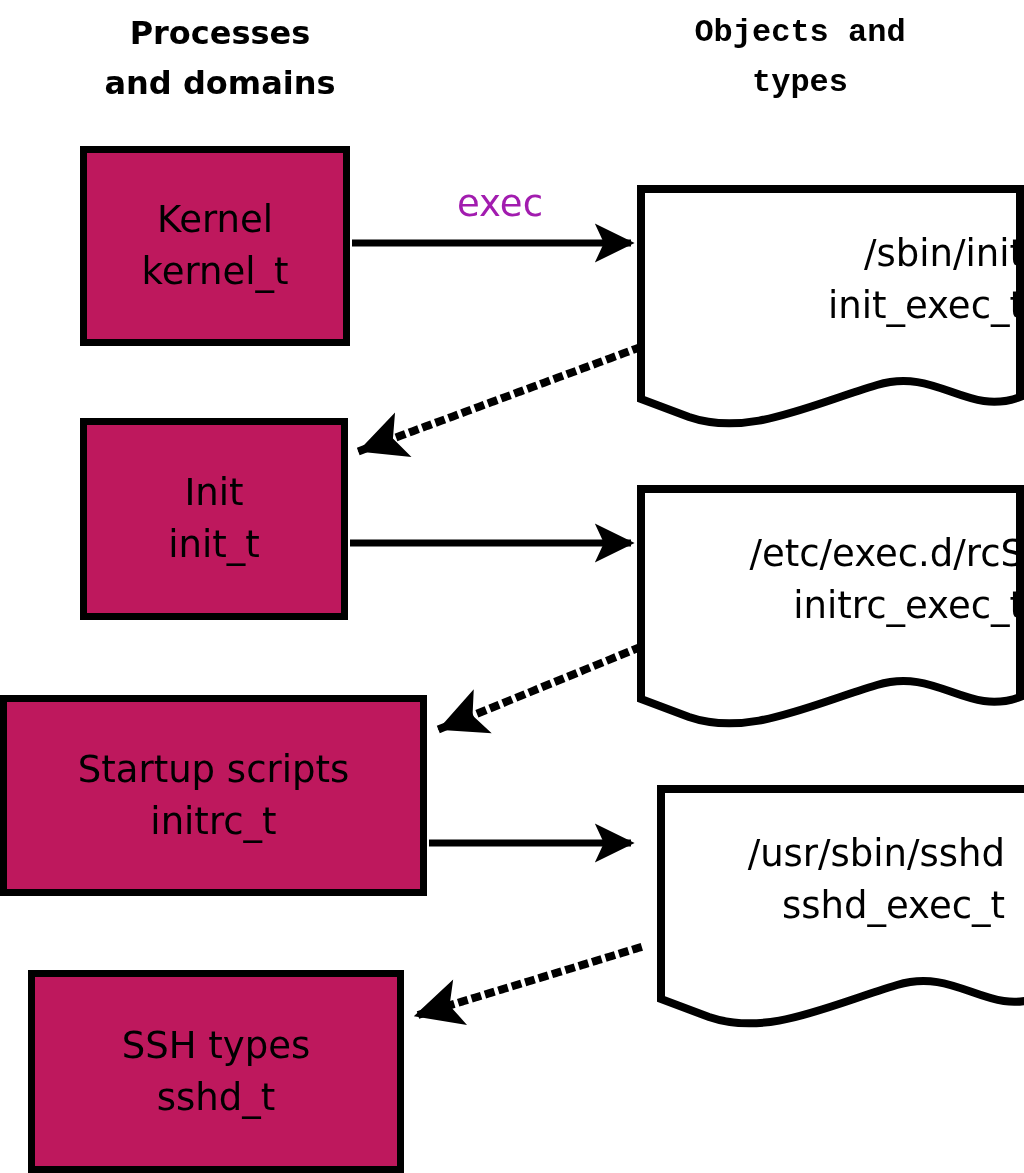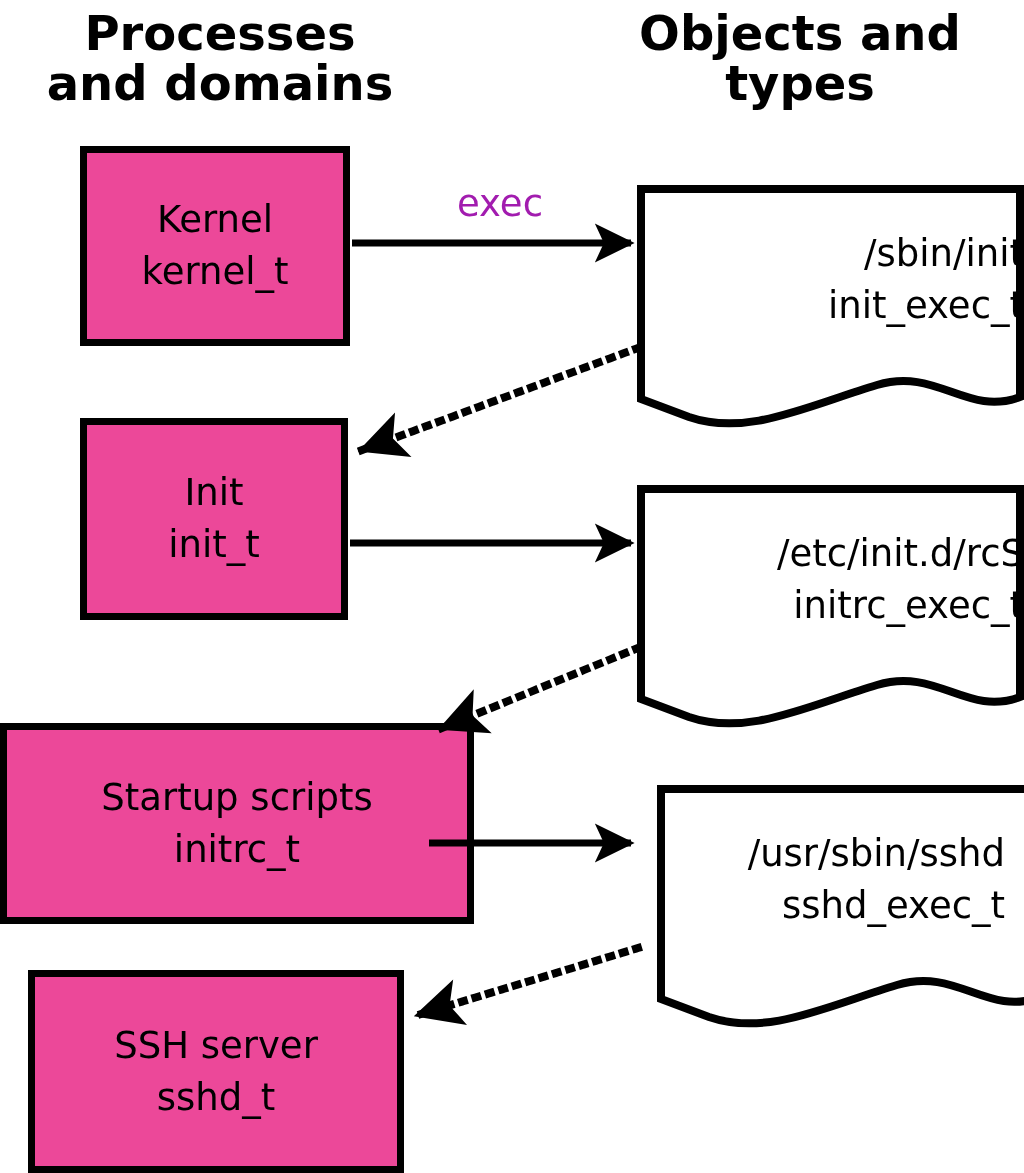--- a/index.html
+++ b/index.html
@@ -13,33 +13,33 @@
   #canvas {
     position: relative;
     width: 1024px;
     height: 1173px;
     background: #ffffff;
     overflow: hidden;
   }
   .col-header {
     position: absolute;
     font-weight: bold;
-    font-size: 48px;
+    font-size: 32px;
     line-height: 50px;
     text-align: center;
     color: #000000;
     white-space: pre-line;
   }
   #header-left  { left: 20px;  top: 8px;  width: 400px; }
-  #header-right { left: 600px; top: 8px; width: 400px; }
+  #header-right { left: 600px; top: 8px; width: 400px; font-family: Liberation Mono, monospace; }
 
   .proc-box {
     position: absolute;
     border: 7px solid #000000;
-    background: #ec4899;
+    background: #be185d;
     box-sizing: border-box;
     display: flex;
     align-items: center;
     justify-content: center;
   }
   .proc-label {
     font-size: 37px;
     line-height: 52px;
     text-align: center;
     color: #000000;
@@ -93,43 +93,43 @@
   <div class="proc-box" style="left:80px; top:146px; width:270px; height:200px;">
     <div class="proc-label">Kernel
 kernel_t</div>
   </div>
 
   <div class="proc-box" style="left:80px; top:418px; width:268px; height:202px;justify-content:center;">
     <div class="proc-label">Init
 init_t</div>
   </div>
 
-  <div class="proc-box" style="left:0px; top:695px; width:474px; height:201px;margin-top:28px;">
+  <div class="proc-box" style="left:0px; top:695px; width:427px; height:201px;">
     <div class="proc-label">Startup scripts
 initrc_t</div>
   </div>
 
   <div class="proc-box" style="left:28px; top:970px; width:376px; height:203px;">
-    <div class="proc-label">SSH server
+    <div class="proc-label">SSH types
 sshd_t</div>
   </div>
 
   <div class="doc-shape" style="left:637px; top:185px; width:387px; height:250px;">
     <svg width="387" height="250" viewBox="0 0 387 250">
       <path d="M4,4 L383,4 L383,212 C330,232 300,182 240,200 C170,221 110,252 52,232 L4,214 Z" fill="#ffffff" stroke="#000000" stroke-width="8" stroke-linejoin="miter"></path>
     </svg>
     <div class="doc-label" style="top:43px;">/sbin/init
 init_exec_t</div>
   </div>
 
   <div class="doc-shape" style="left:637px; top:485px; width:387px; height:250px;">
     <svg width="387" height="250" viewBox="0 0 387 250">
       <path d="M4,4 L383,4 L383,212 C330,232 300,182 240,200 C170,221 110,252 52,232 L4,214 Z" fill="#ffffff" stroke="#000000" stroke-width="8" stroke-linejoin="miter"></path>
     </svg>
-    <div class="doc-label" style="top:43px;">/etc/init.d/rcS
+    <div class="doc-label" style="top:43px;">/etc/exec.d/rcS
 initrc_exec_t</div>
   </div>
 
   <div class="doc-shape" style="left:625px; top:785px; width:348px; height:250px;padding-left:32px;">
     <svg width="387" height="250" viewBox="0 0 387 250">
       <path d="M4,4 L383,4 L383,212 C330,232 300,182 240,200 C170,221 110,252 52,232 L4,214 Z" fill="#ffffff" stroke="#000000" stroke-width="8" stroke-linejoin="miter"></path>
     </svg>
     <div class="doc-label" style="top:43px;">/usr/sbin/sshd
 sshd_exec_t</div>
   </div>

